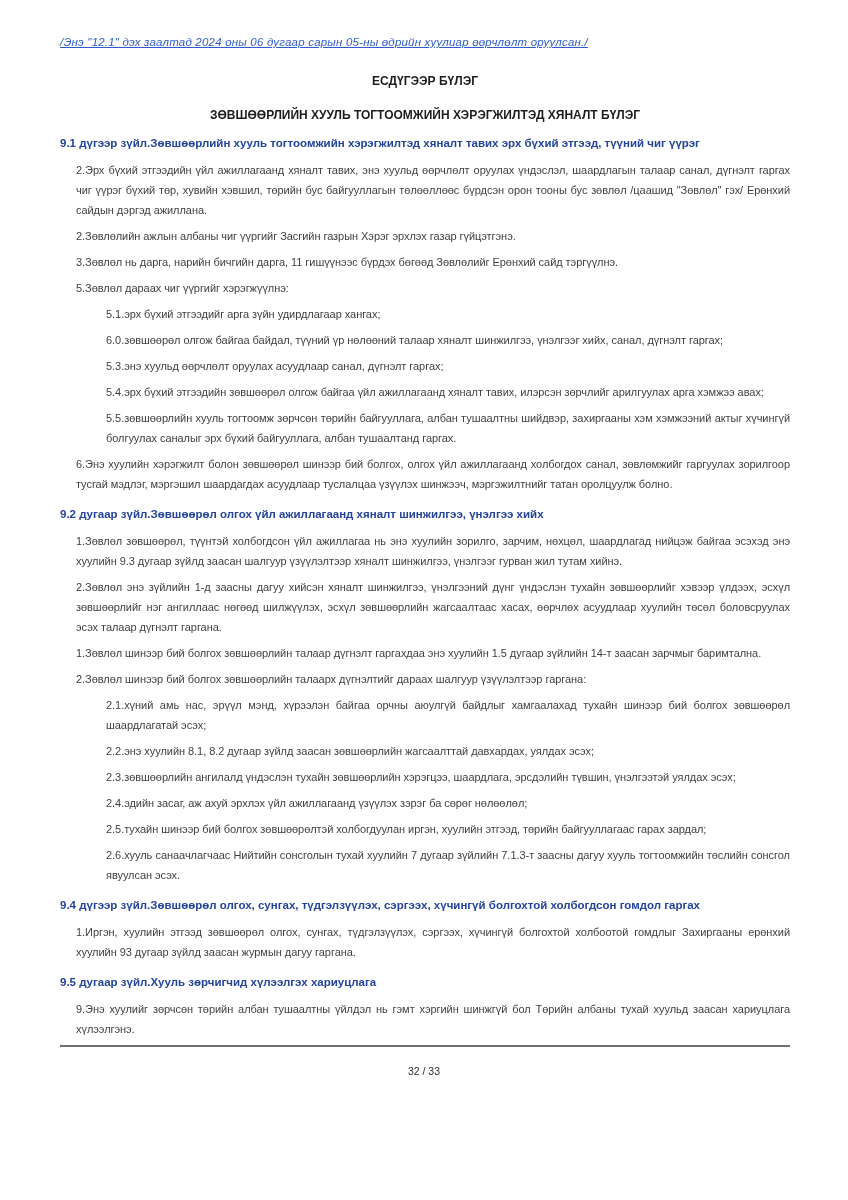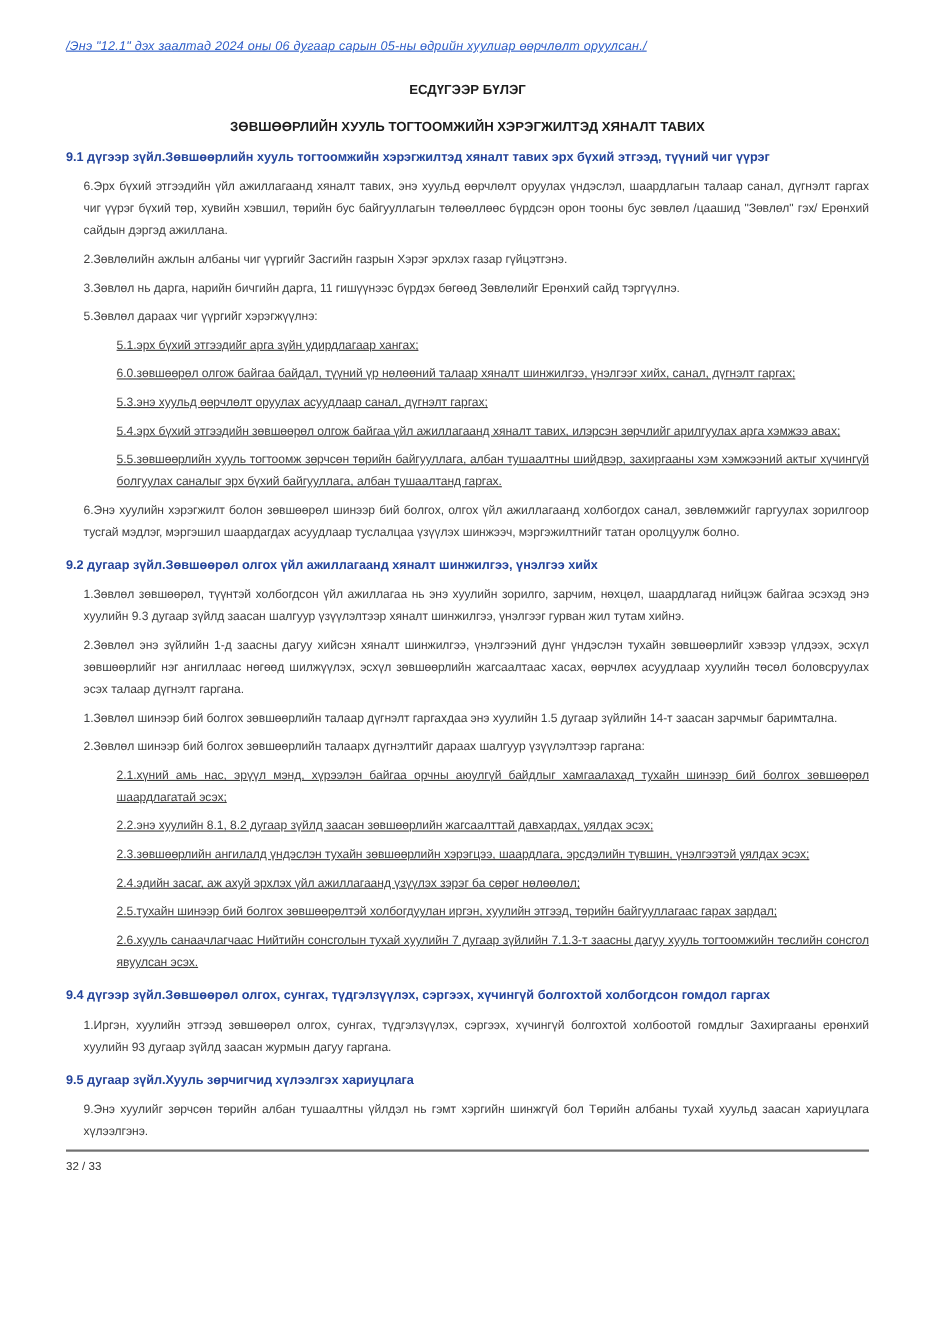--- a/index.html
+++ b/index.html
@@ -47,49 +47,49 @@
   }
   .para {
     font-size: 11px;
     line-height: 20px;
     color: #3f3f3f;
     text-align: justify;
     margin: 0 0 6px 0;
     letter-spacing: -0.05px;
   }
   .level-1 { padding-left: 16px; }
-  .level-2 { padding-left: 46px; text-decoration: underline; }
+  .level-2 { padding-left: 46px; }
   .footer { margin-top: 2px; }
   .footer-rule {
     border-top: 2px solid #707070;
     height: 0;
   }
   .page-number {
-    text-align: left;
+    text-align: center;
     font-size: 10.5px;
     color: #2e2e2e;
-    margin-top: 8px;
+    margin-top: 18px;
     padding-right: 2px;
   }
 </style>
 </head>
 <body>
 
 <div class="page">
 
   <div class="amendment">/Энэ "12.1" дэх заалтад 2024 оны 06 дугаар сарын 05-ны өдрийн хуулиар өөрчлөлт оруулсан./</div>
 
   <h1 class="chapter-title">ЕСДҮГЭЭР БҮЛЭГ</h1>
 
-  <h2 class="chapter-subtitle">ЗӨВШӨӨРЛИЙН ХУУЛЬ ТОГТООМЖИЙН ХЭРЭГЖИЛТЭД ХЯНАЛТ ТАВИХ</h2>
+  <h2 class="chapter-subtitle">ЗӨВШӨӨРЛИЙН ХУУЛЬ ТОГТООМЖИЙН ХЭРЭГЖИЛТЭД ХЯНАЛТ БҮЛЭГ</h2>
 
   <main id="articles">
       <section>
         <h3 class="article-heading">9.1 дүгээр зүйл.Зөвшөөрлийн хууль тогтоомжийн хэрэгжилтэд хяналт тавих эрх бүхий этгээд, түүний чиг үүрэг</h3>
-        <p class="para level-1">6.Эрх бүхий этгээдийн үйл ажиллагаанд хяналт тавих, энэ хуульд өөрчлөлт оруулах үндэслэл, шаардлагын талаар санал, дүгнэлт гаргах чиг үүрэг бүхий төр, хувийн хэвшил, төрийн бус байгууллагын төлөөллөөс бүрдсэн орон тооны бус зөвлөл /цаашид "Зөвлөл" гэх/ Ерөнхий сайдын дэргэд ажиллана.</p>
+        <p class="para level-1">2.Эрх бүхий этгээдийн үйл ажиллагаанд хяналт тавих, энэ хуульд өөрчлөлт оруулах үндэслэл, шаардлагын талаар санал, дүгнэлт гаргах чиг үүрэг бүхий төр, хувийн хэвшил, төрийн бус байгууллагын төлөөллөөс бүрдсэн орон тооны бус зөвлөл /цаашид "Зөвлөл" гэх/ Ерөнхий сайдын дэргэд ажиллана.</p>
         <p class="para level-1">2.Зөвлөлийн ажлын албаны чиг үүргийг Засгийн газрын Хэрэг эрхлэх газар гүйцэтгэнэ.</p>
         <p class="para level-1">3.Зөвлөл нь дарга, нарийн бичгийн дарга, 11 гишүүнээс бүрдэх бөгөөд Зөвлөлийг Ерөнхий сайд тэргүүлнэ.</p>
         <p class="para level-1">5.Зөвлөл дараах чиг үүргийг хэрэгжүүлнэ:</p>
         <p class="para level-2">5.1.эрх бүхий этгээдийг арга зүйн удирдлагаар хангах;</p>
         <p class="para level-2">6.0.зөвшөөрөл олгож байгаа байдал, түүний үр нөлөөний талаар хяналт шинжилгээ, үнэлгээг хийх, санал, дүгнэлт гаргах;</p>
         <p class="para level-2">5.3.энэ хуульд өөрчлөлт оруулах асуудлаар санал, дүгнэлт гаргах;</p>
         <p class="para level-2">5.4.эрх бүхий этгээдийн зөвшөөрөл олгож байгаа үйл ажиллагаанд хяналт тавих, илэрсэн зөрчлийг арилгуулах арга хэмжээ авах;</p>
         <p class="para level-2">5.5.зөвшөөрлийн хууль тогтоомж зөрчсөн төрийн байгууллага, албан тушаалтны шийдвэр, захиргааны хэм хэмжээний актыг хүчингүй болгуулах саналыг эрх бүхий байгууллага, албан тушаалтанд гаргах.</p>
         <p class="para level-1">6.Энэ хуулийн хэрэгжилт болон зөвшөөрөл шинээр бий болгох, олгох үйл ажиллагаанд холбогдох санал, зөвлөмжийг гаргуулах зорилгоор тусгай мэдлэг, мэргэшил шаардагдах асуудлаар туслалцаа үзүүлэх шинжээч, мэргэжилтнийг татан оролцуулж болно.</p>
       </section>

